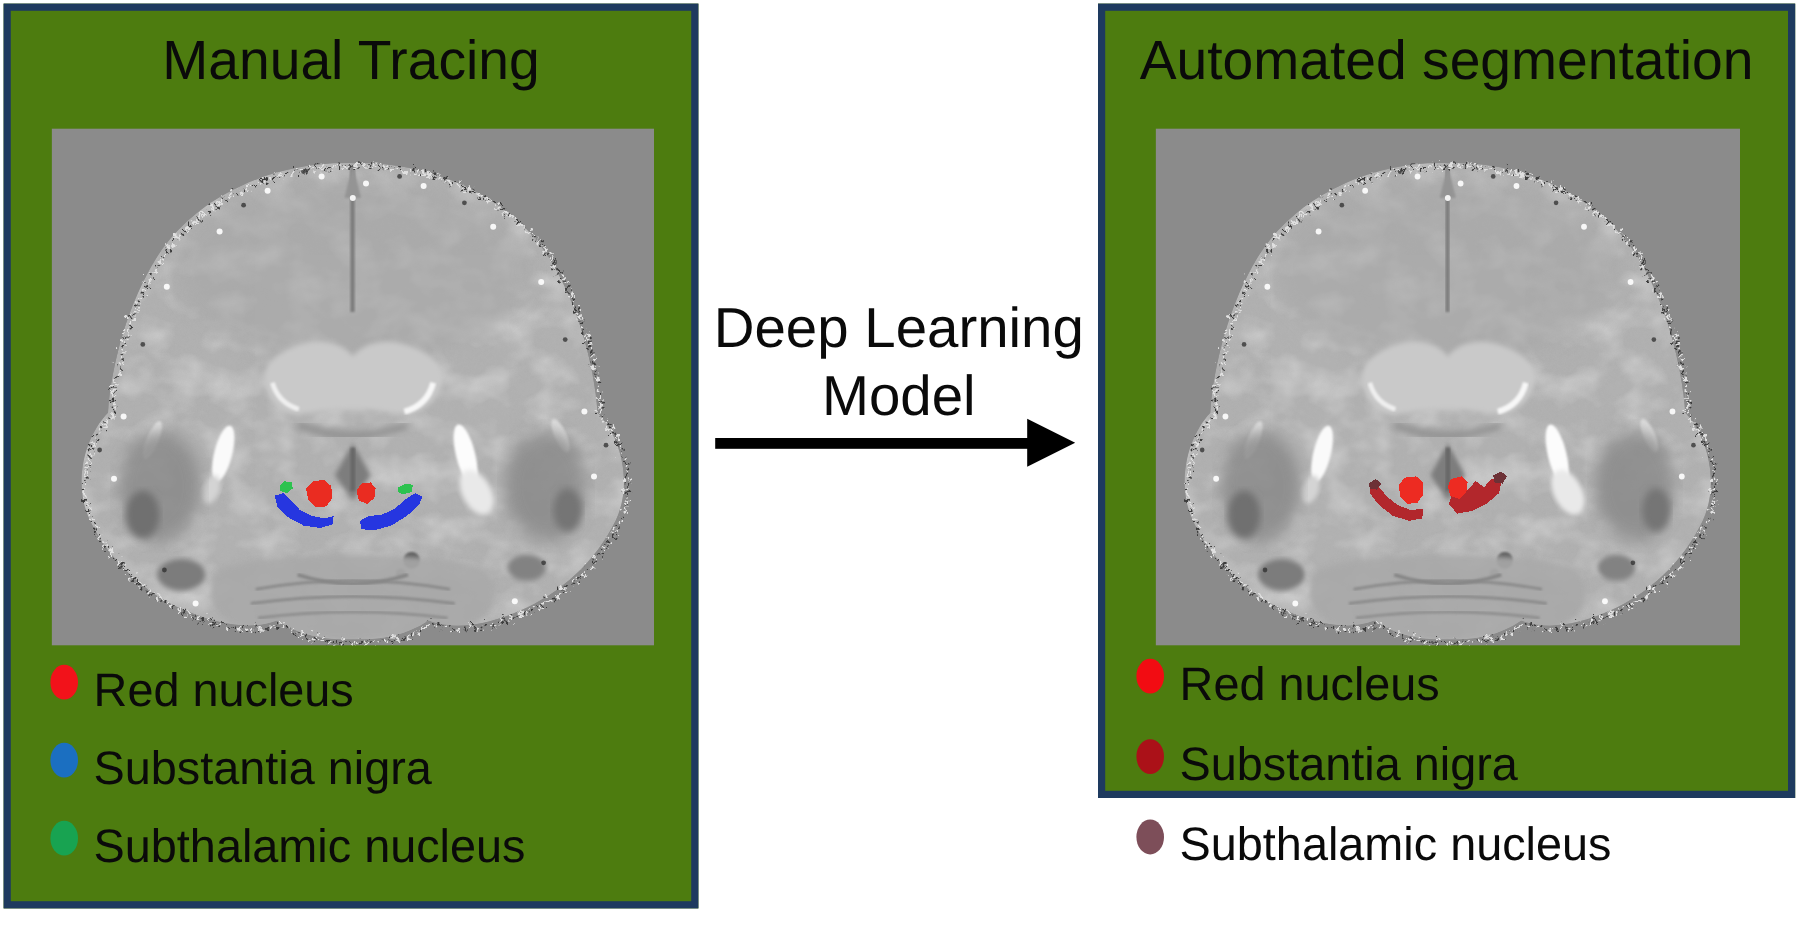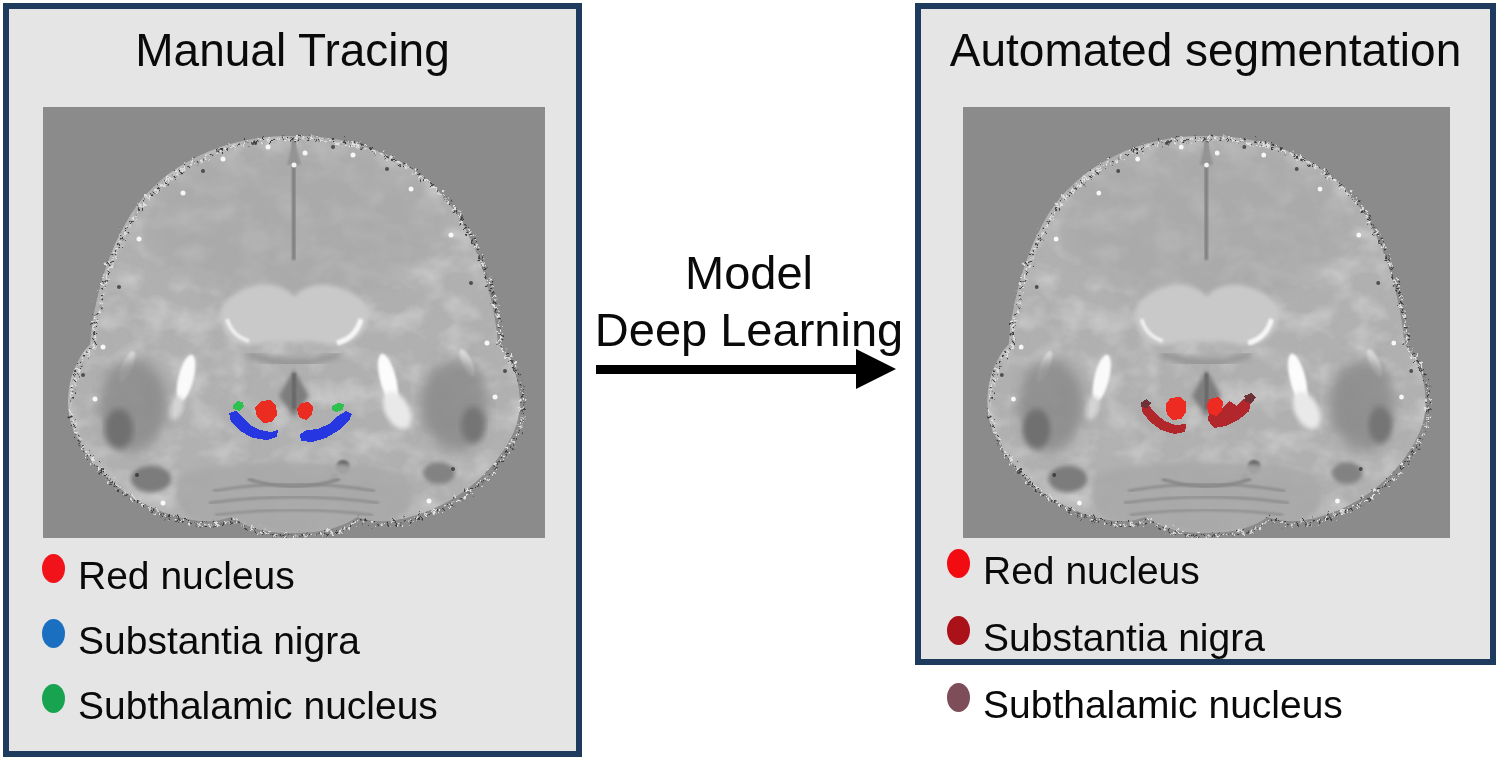--- a/index.html
+++ b/index.html
@@ -1,20 +1,20 @@
 <!DOCTYPE html>
 <html><head>
 <meta charset="utf-8">
 <style>
   html,body{margin:0;padding:0}
   body{
     width:1500px;height:771px;position:relative;overflow:hidden;
     background:#ffffff;font-family:"Liberation Sans",sans-serif;color:#0a0a0a;
   }
-  .panel{position:absolute;top:3px;background:#e5e5e5;border:6px solid #3b82f6;box-sizing:border-box}
+  .panel{position:absolute;top:3px;background:#4d7c0f;border:6px solid #3b82f6;box-sizing:border-box}
   .panel-left{left:3px;width:579px;height:754px}
   .panel-right{left:915px;width:581px;height:662px}
   .panel-title{position:absolute;top:14px;left:0;right:0;text-align:center;
     font-size:46px;line-height:54px;white-space:nowrap}
   .mri{position:absolute;display:block}
   .mri-left{left:34px;top:98px;width:502px;height:431px}
   .mri-right{left:42px;top:98px;width:487px;height:431px}
   .legend-row{position:absolute;display:flex;align-items:flex-start;height:34px;white-space:nowrap}
   .dot{width:23px;height:29px;border-radius:50%;margin-right:13px;flex:0 0 auto}
   .legend-label{font-size:39px}
@@ -173,22 +173,22 @@
     <span class="dot" style="background-color: rgb(27, 111, 193);"></span>
     <span class="legend-label">Substantia nigra</span>
   </div>
   <div class="legend-row ll l3">
     <span class="dot" style="background-color: rgb(24, 163, 81);"></span>
     <span class="legend-label">Subthalamic nucleus</span>
   </div>
 </div>
 
 <div class="center-label">
+  <div>Deep Learning</div>
   <div>Model</div>
-  <div>Deep Learning</div>
 </div>
 <div class="arrow-bar" style="background-color: rgb(0, 0, 0);"></div>
 <div class="arrow-head" style="border-left-color: rgb(0, 0, 0);"></div>
 
 <div class="panel panel-right" style="border-color: rgb(30, 58, 95);">
   <div class="panel-title">Automated segmentation</div>
 
   <svg class="mri mri-right" viewBox="0 0 502 431" preserveAspectRatio="none" role="img">
     <use href="#brainBase"></use>
     <g shape-rendering="crispEdges">

